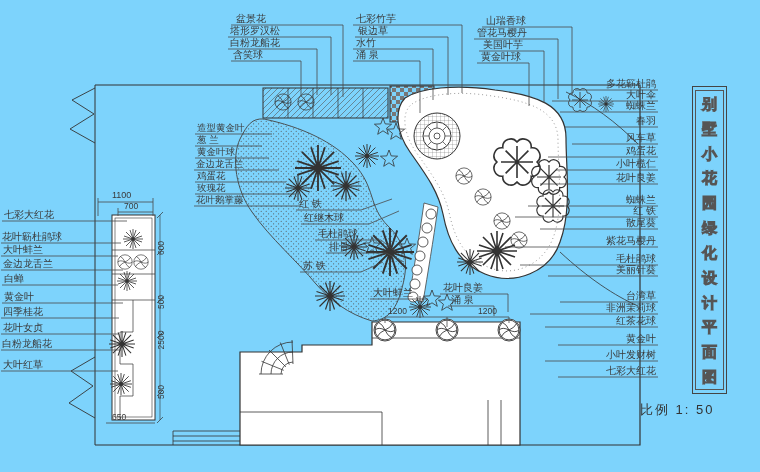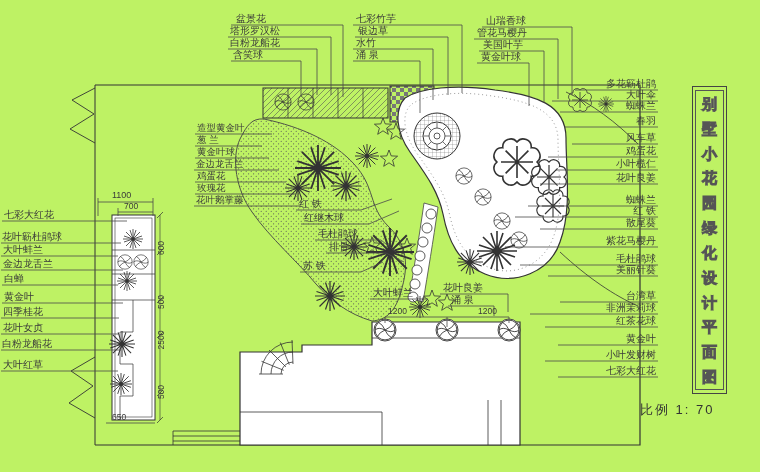--- a/index.html
+++ b/index.html
@@ -1,16 +1,16 @@
 <!DOCTYPE html>
 <html><head>
 <meta charset="utf-8">
 <style>
   html,body{margin:0;padding:0;background:#fff;}
-  .stage{position:relative;width:760px;height:472px;background:#bef264;overflow:hidden;
+  .stage{position:relative;width:760px;height:472px;background:#7dd3fc;overflow:hidden;
          font-family:"Liberation Sans", sans-serif;color:#333;}
   svg{position:absolute;left:0;top:0;}
   svg text{fill:#3a3a3a;font-family:"Liberation Sans", sans-serif;}
   .leader{stroke:#4a4a4a;stroke-width:0.8;}
   .title-block{position:absolute;left:692px;top:86px;width:35px;height:308px;
     border:1.2px solid #444;box-sizing:border-box;display:flex;align-items:center;justify-content:center;}
   .title-inner{width:27px;height:298px;border:0.8px solid #555;display:flex;flex-direction:column;
     align-items:center;justify-content:space-around;}
   .title-inner span{font-size:15px;font-weight:bold;line-height:1;
     color:#555;-webkit-text-fill-color:#fff;-webkit-text-stroke:1px #555;}
@@ -337,15 +337,15 @@
         <span>化</span>
         <span>设</span>
         <span>计</span>
         <span>平</span>
         <span>面</span>
         <span>图</span>
       </div>
   </div>
 
 
-  <div class="scale-label">比例  1: 70</div>
+  <div class="scale-label">比例  1: 50</div>
 
 </div>
 
 </body></html>

